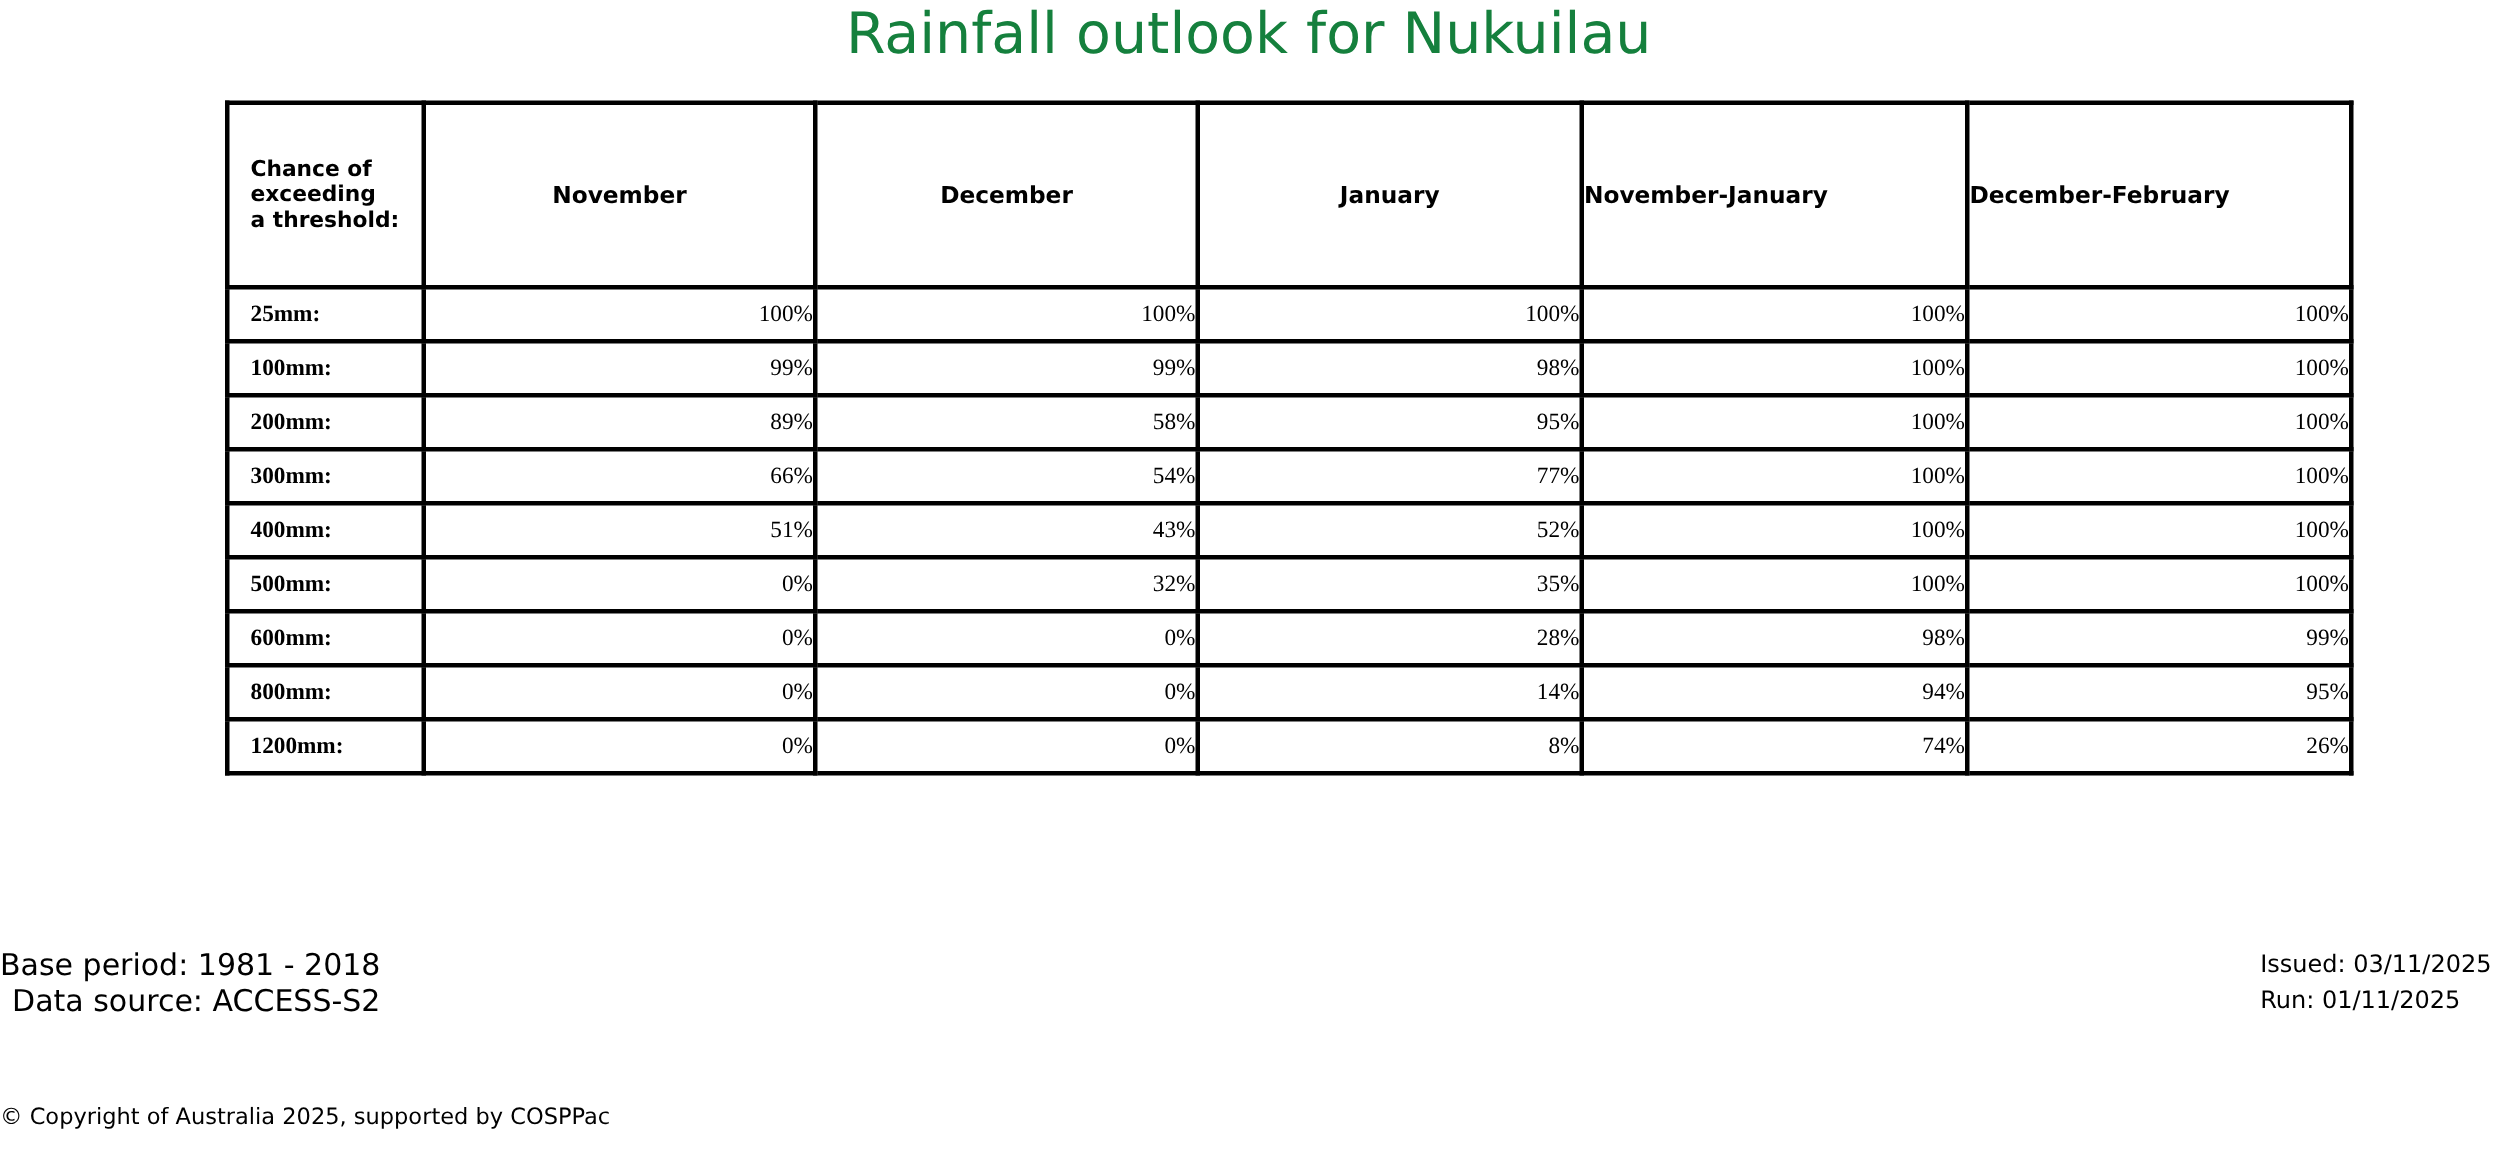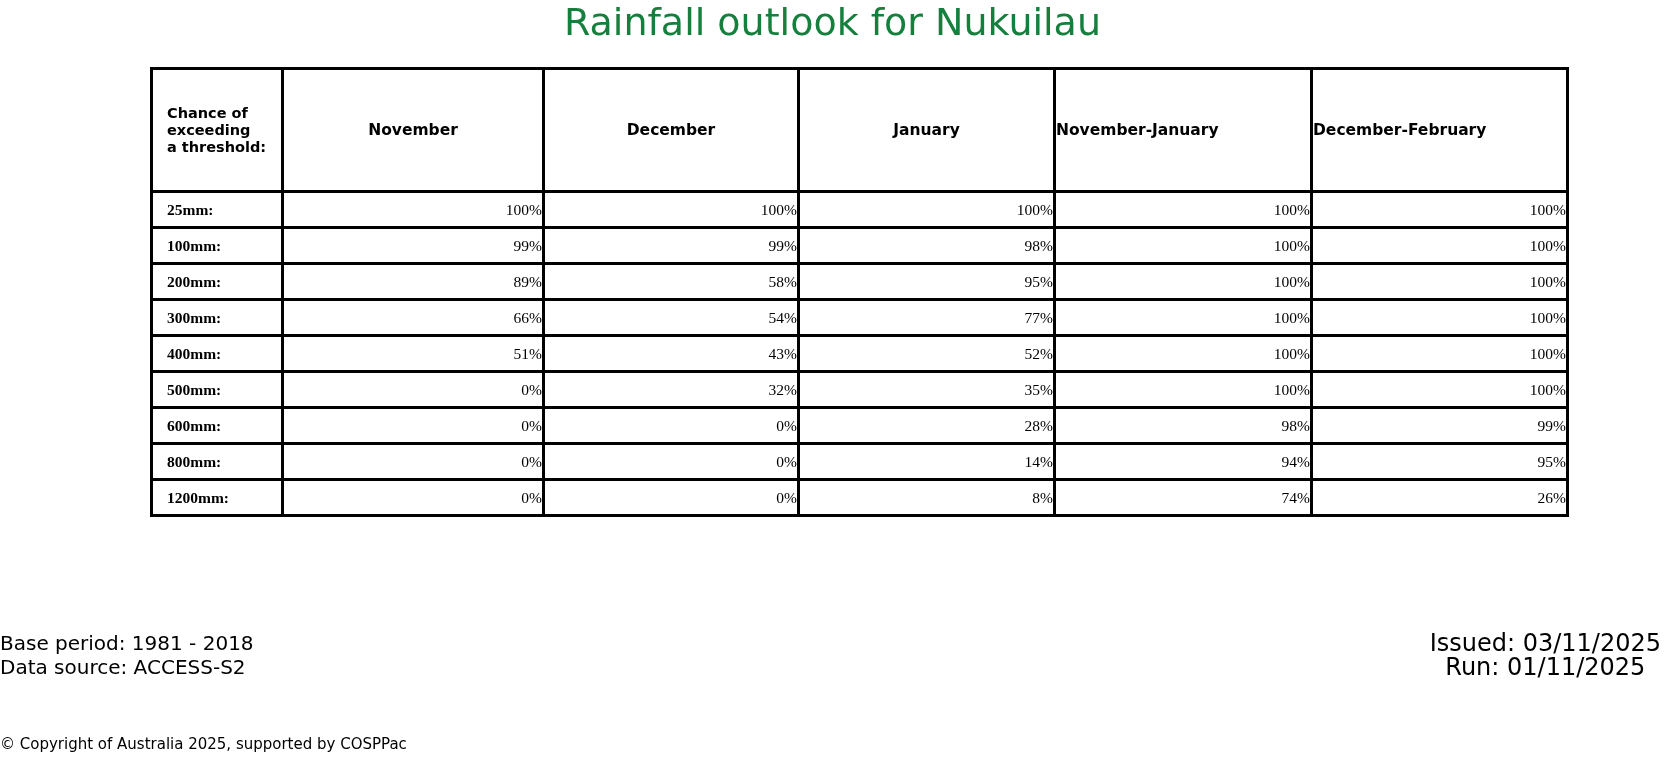--- a/index.html
+++ b/index.html
@@ -83,29 +83,29 @@
     padding-right: 4px;
     font-weight: bold;
     font-size: 15.5px;
   }
   .footer-left {
     position: absolute;
     left: 0px;
     top: 631px;
     font-size: 20px;
     line-height: 24px;
-    text-align: left;
+    text-align: right;
   }
   .footer-right {
     position: absolute;
     right: 4px;
     top: 631px;
-    font-size: 24px;
+    font-size: 16px;
     line-height: 24px;
-    text-align: center;
+    text-align: left;
   }
   .copyright {
     position: absolute;
     left: 0px;
     top: 735px;
     font-size: 15px;
     line-height: 18px;
   }
 </style>
 </head>

